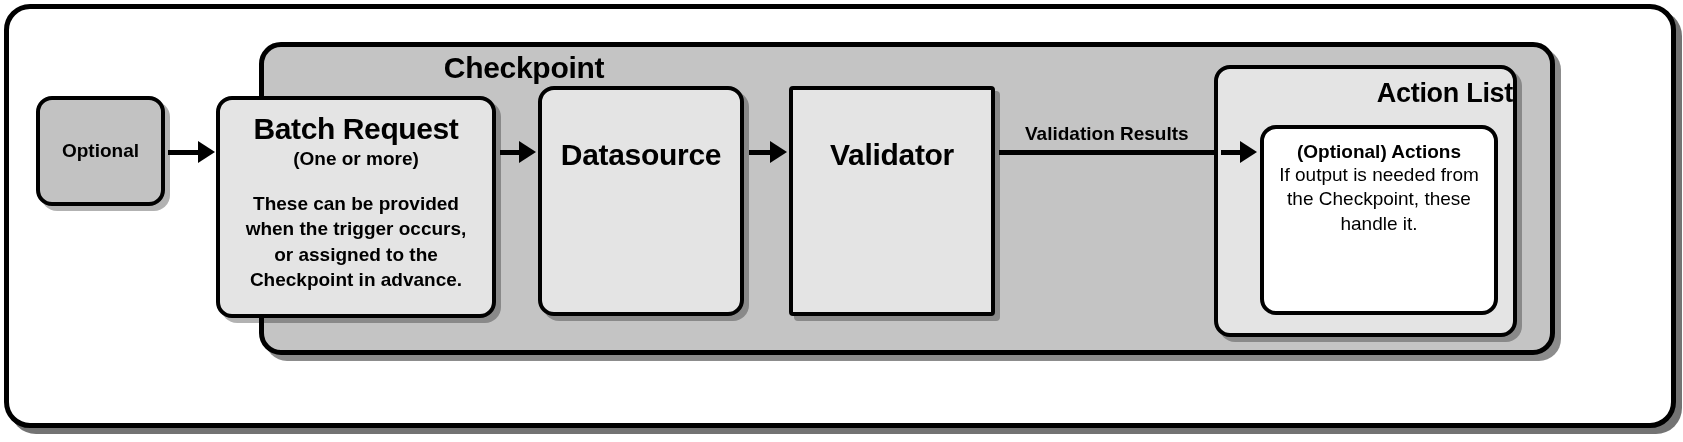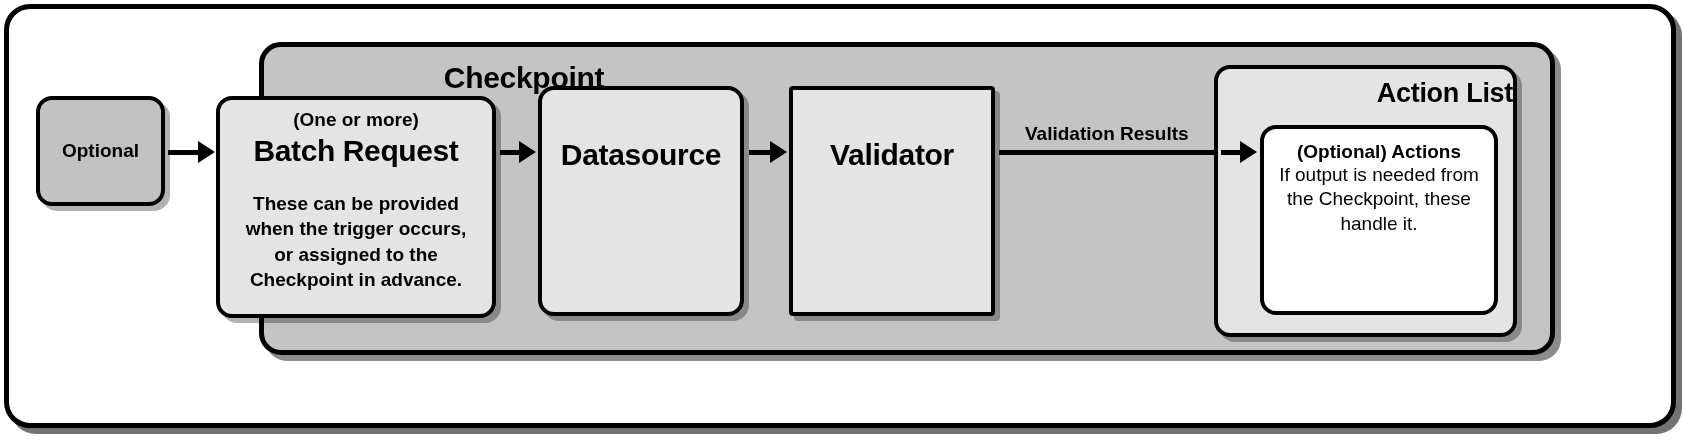--- a/index.html
+++ b/index.html
@@ -46,21 +46,21 @@
     width: 1296px;
     height: 313px;
     background: #c4c4c4;
     border-width: 5px;
     border-radius: 22px;
     box-shadow: 6px 6px 0 rgba(0,0,0,0.45);
   }
   #checkpoint-title {
     position: absolute;
     left: 0;
-    top: 14px;
+    top: 4px;
     width: 520px;
     text-align: center;
     font-size: 30px;
     font-weight: bold;
     color: #000000;
     letter-spacing: -0.3px;
   }
 
   
   #trigger-node {
@@ -241,22 +241,22 @@
   </div>
 
   <div class="node" id="trigger-node">
     <span id="trigger-label">Optional</span>
   </div>
 
   <div class="arrow" id="arrow1"></div>
   <div class="arrowhead" id="arrowhead1"></div>
 
   <div class="node" id="batch-node">
+    <div id="batch-title">Batch Request</div>
     <div id="batch-sub">(One or more)</div>
-    <div id="batch-title">Batch Request</div>
     <div id="batch-desc">These can be provided when the trigger occurs, or assigned to the Checkpoint in advance.</div>
   </div>
 
   <div class="arrow" id="arrow2"></div>
   <div class="arrowhead" id="arrowhead2"></div>
 
   <div class="node" id="datasource-node">
     <div class="mid-label">Datasource</div>
   </div>
 

